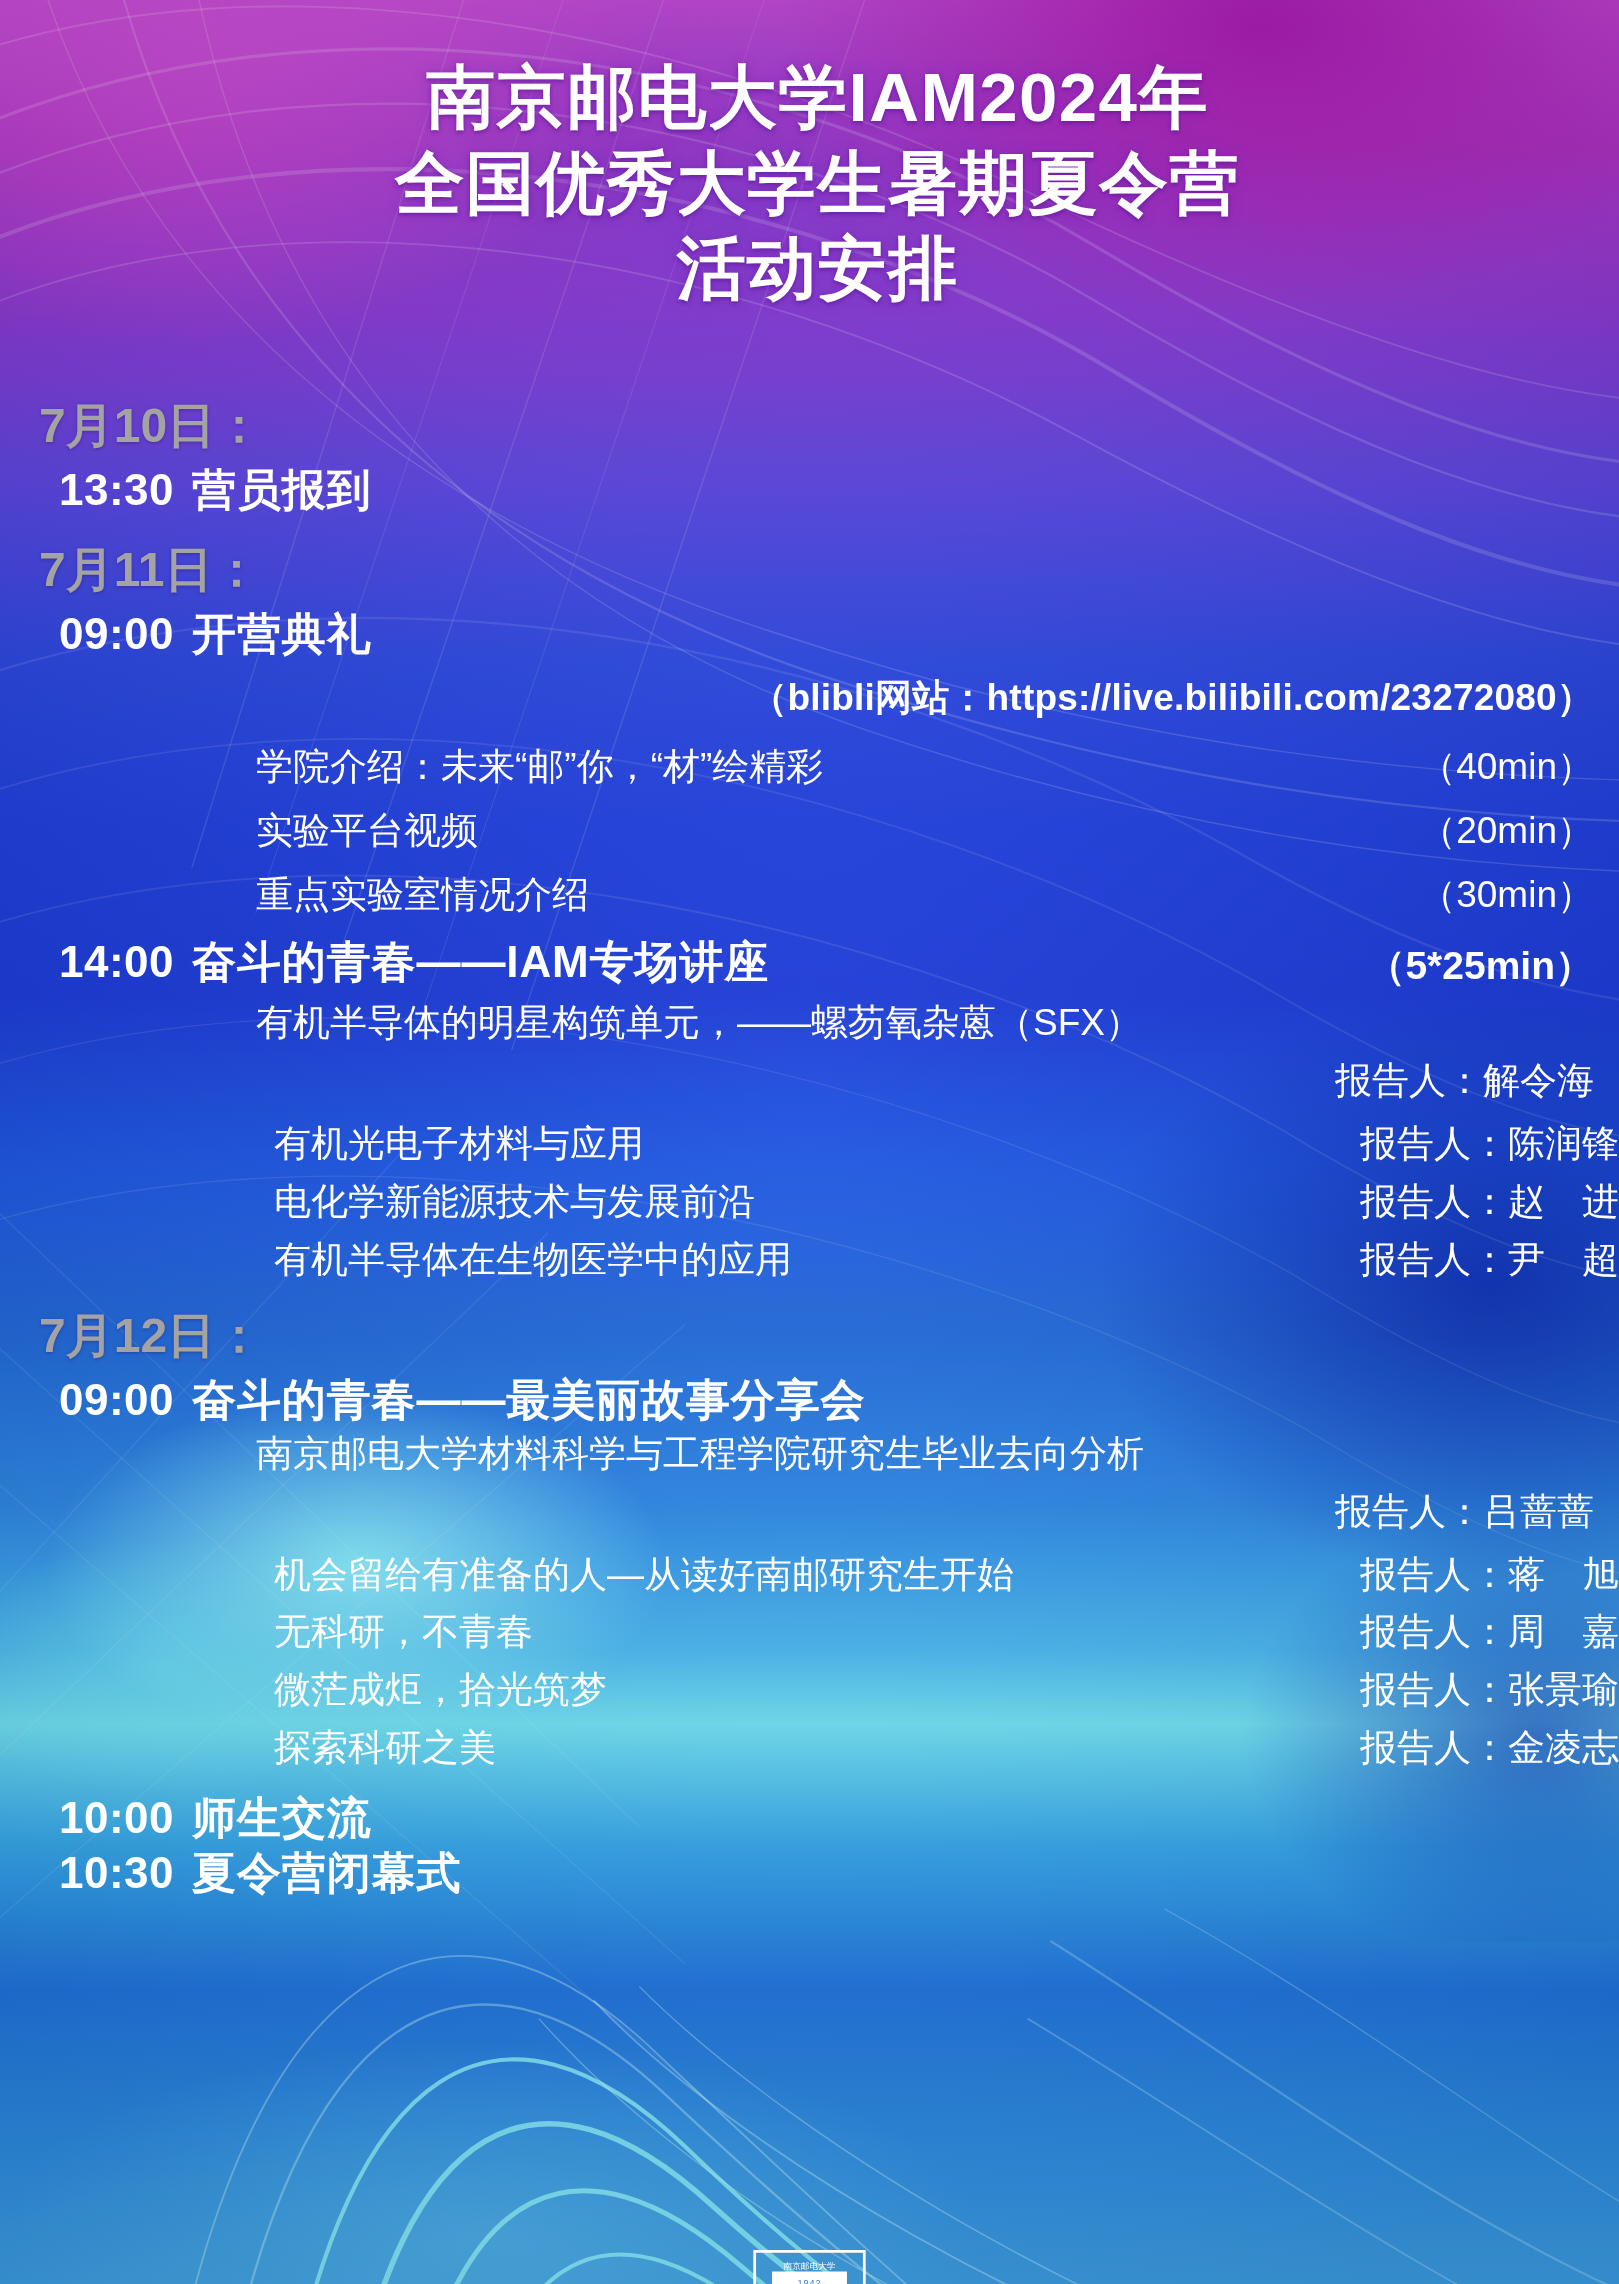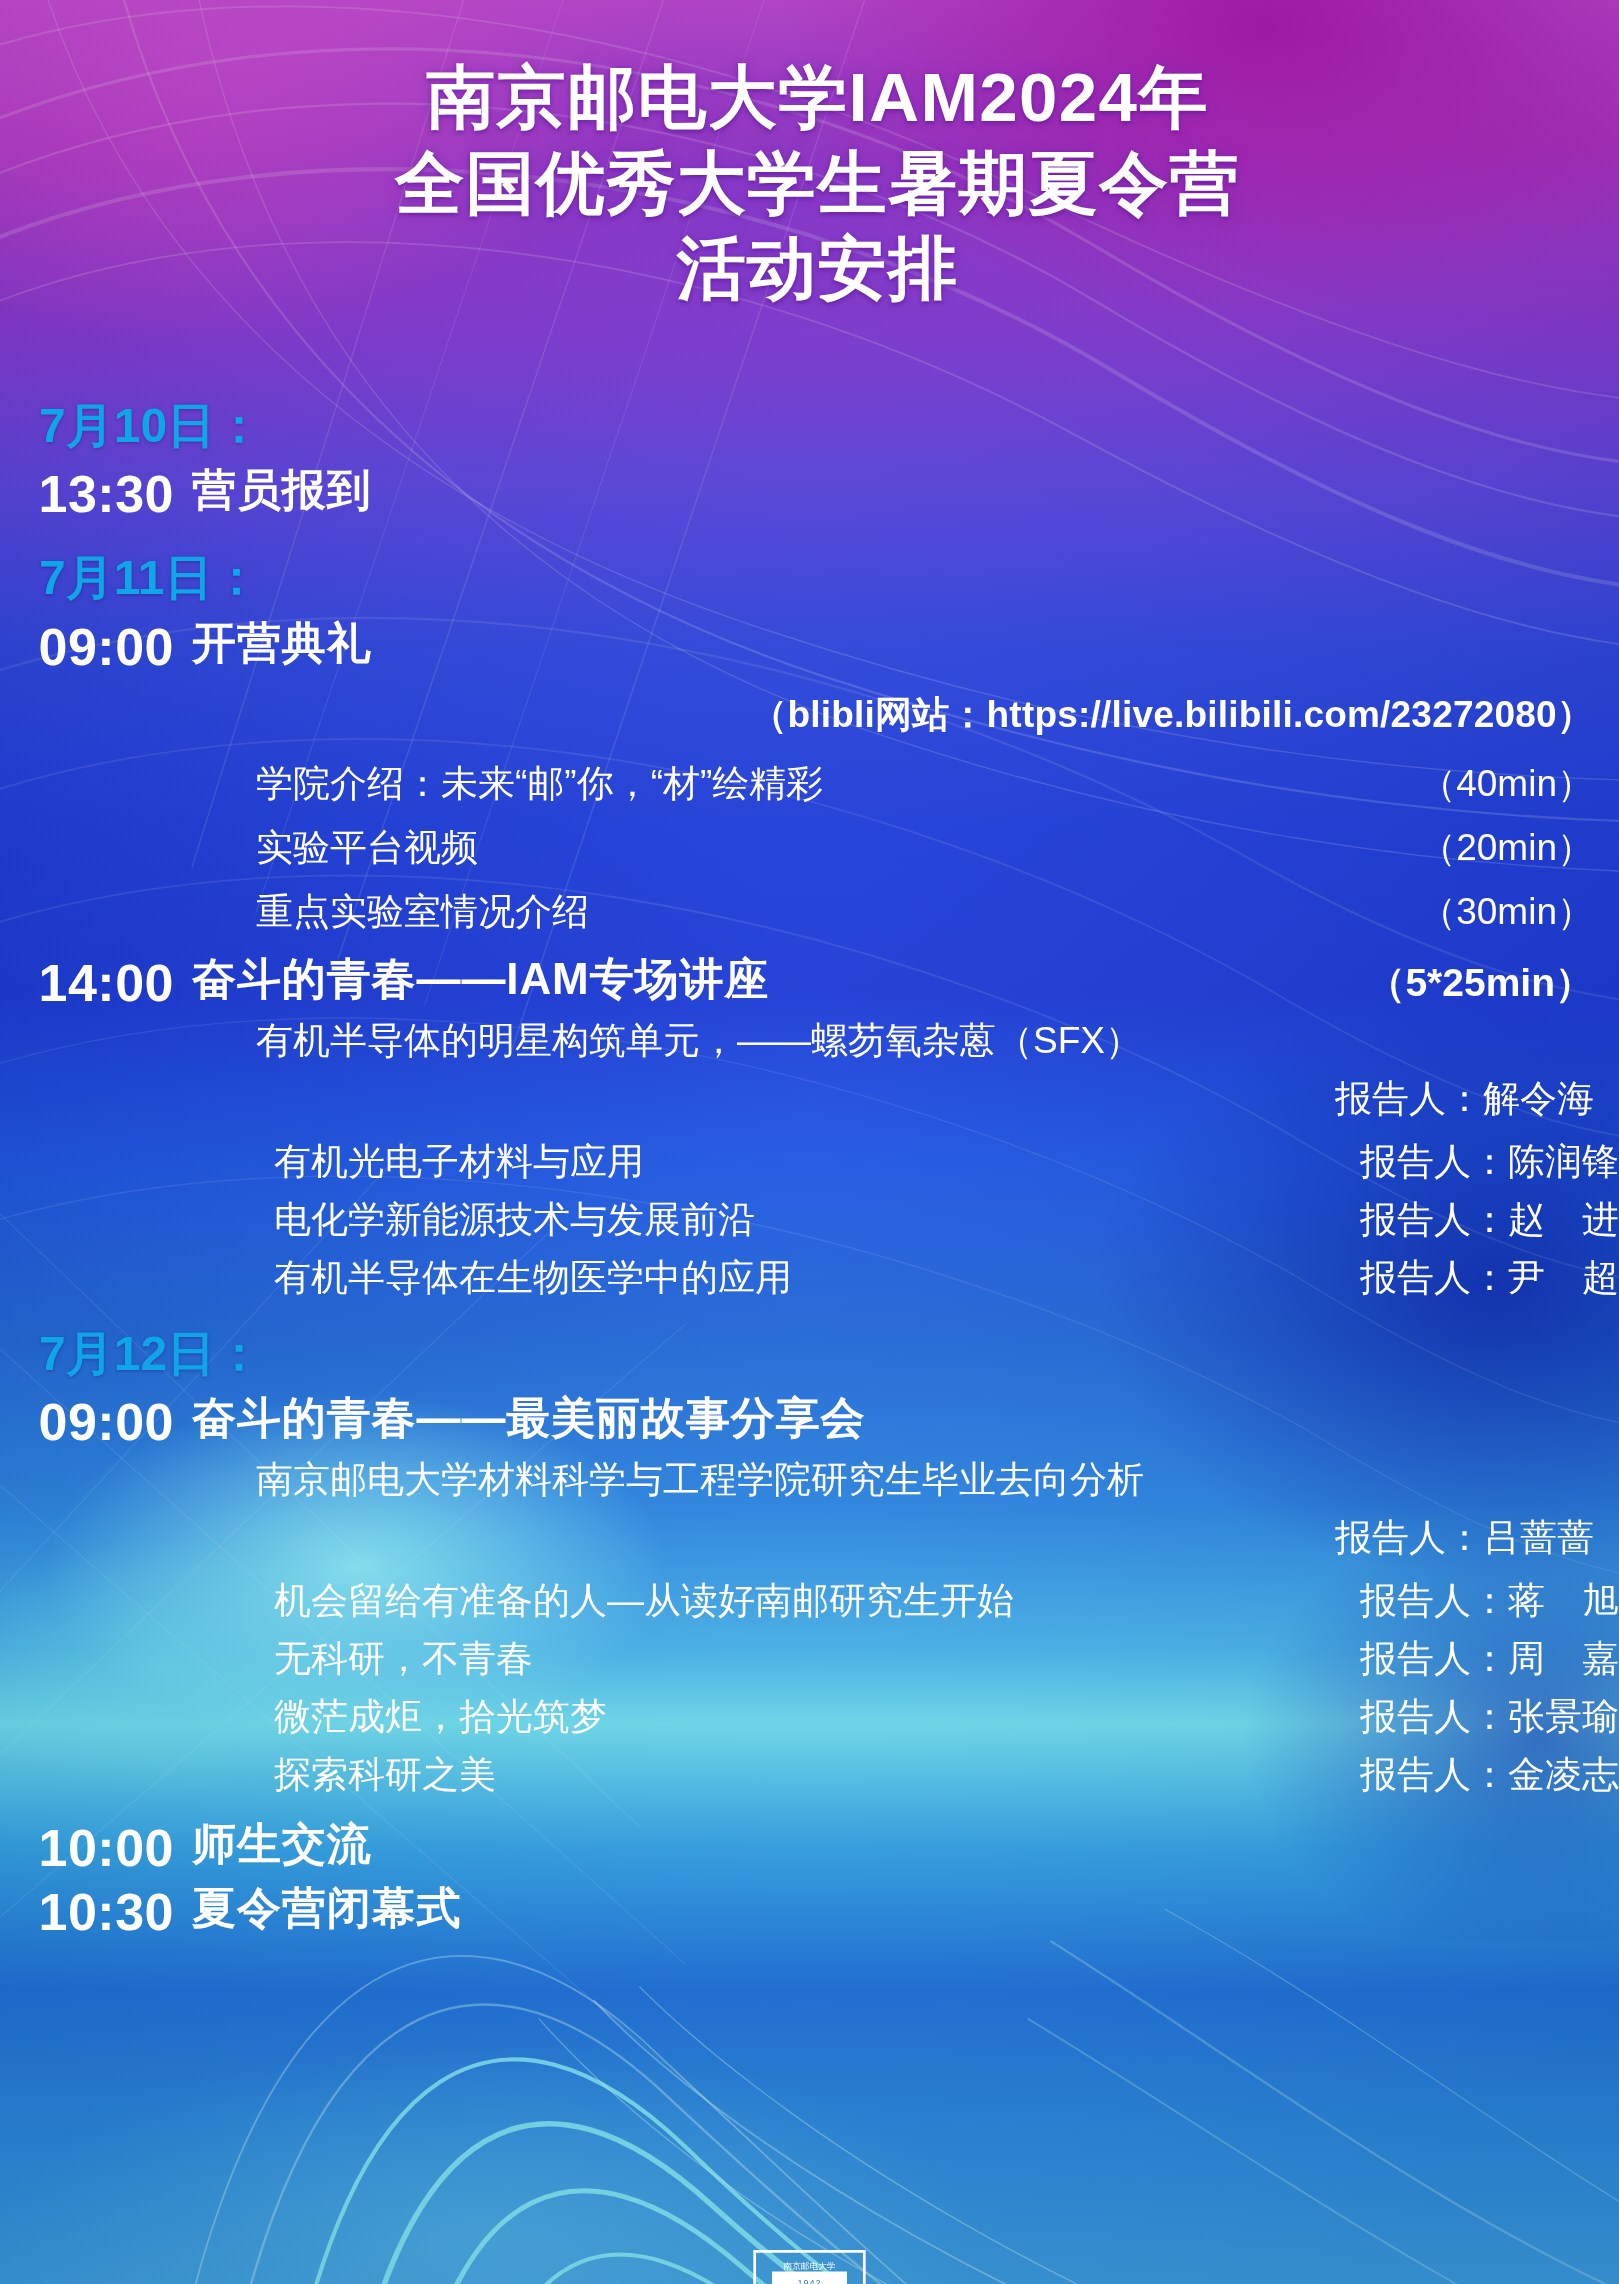--- a/index.html
+++ b/index.html
@@ -77,37 +77,37 @@
     font-size:69px;
     line-height:1.24;
     letter-spacing:1.4px;
     text-shadow:0 0 12px rgba(120,40,190,0.55), 0 2.3px 4.6px rgba(60,0,110,0.45);
   }
   .title .t3{display:block;}
 
   .sched{position:absolute;left:0;right:0;top:402px;}
 
   .date{
-    color:#0ea5e9;
+    color:#a3a3a3;
     font-weight:bold;
     font-size:48px;
     line-height:1.02;
     margin-left:39px;
     text-shadow:0 1.4px 3.7px rgba(40,0,90,0.35);
   }
   .date.d2{margin-top:32px;}
 
   .row{display:flex;align-items:flex-start;width:100%;}
 
   .time{
     width:192px;
     flex:0 0 192px;
     text-align:right;
     padding-right:18px;
-    font-size:52px;
+    font-size:44px;
     font-weight:bold;
     line-height:1.06;
     letter-spacing:0.5px;
   }
   .ev-bold{
     font-size:44px;
     font-weight:bold;
     line-height:1.06;
     letter-spacing:0.9px;
   }

